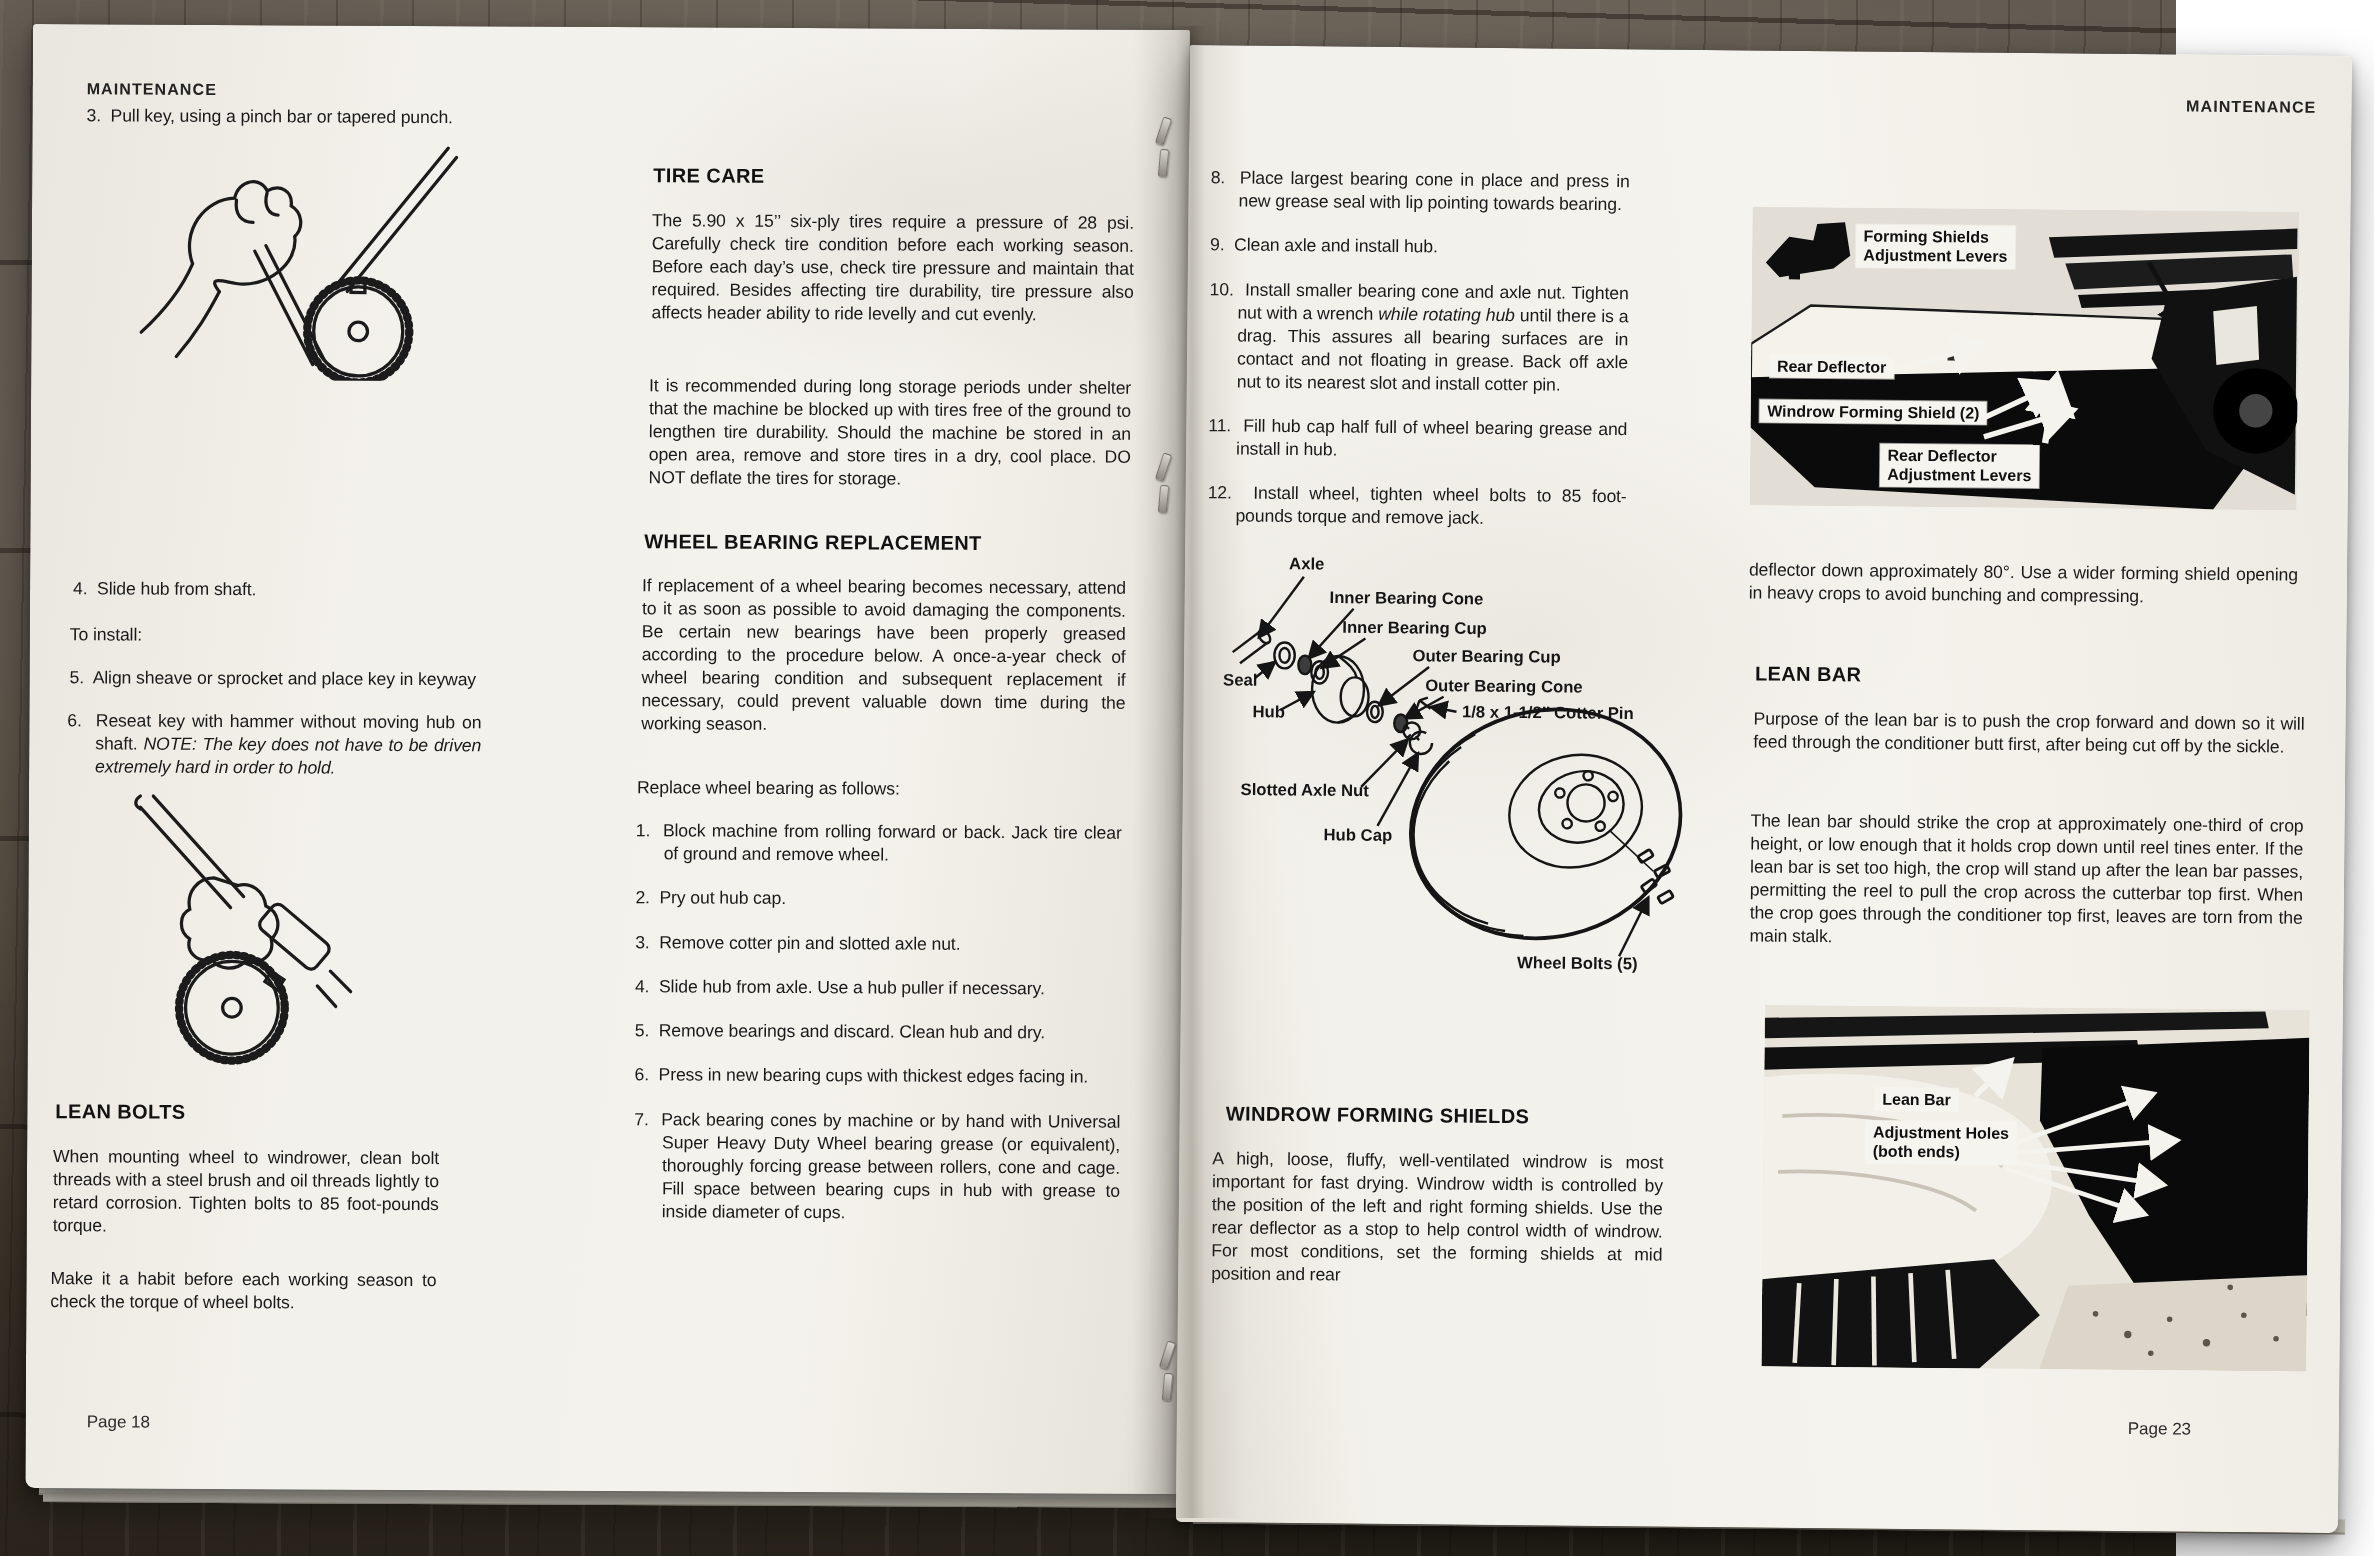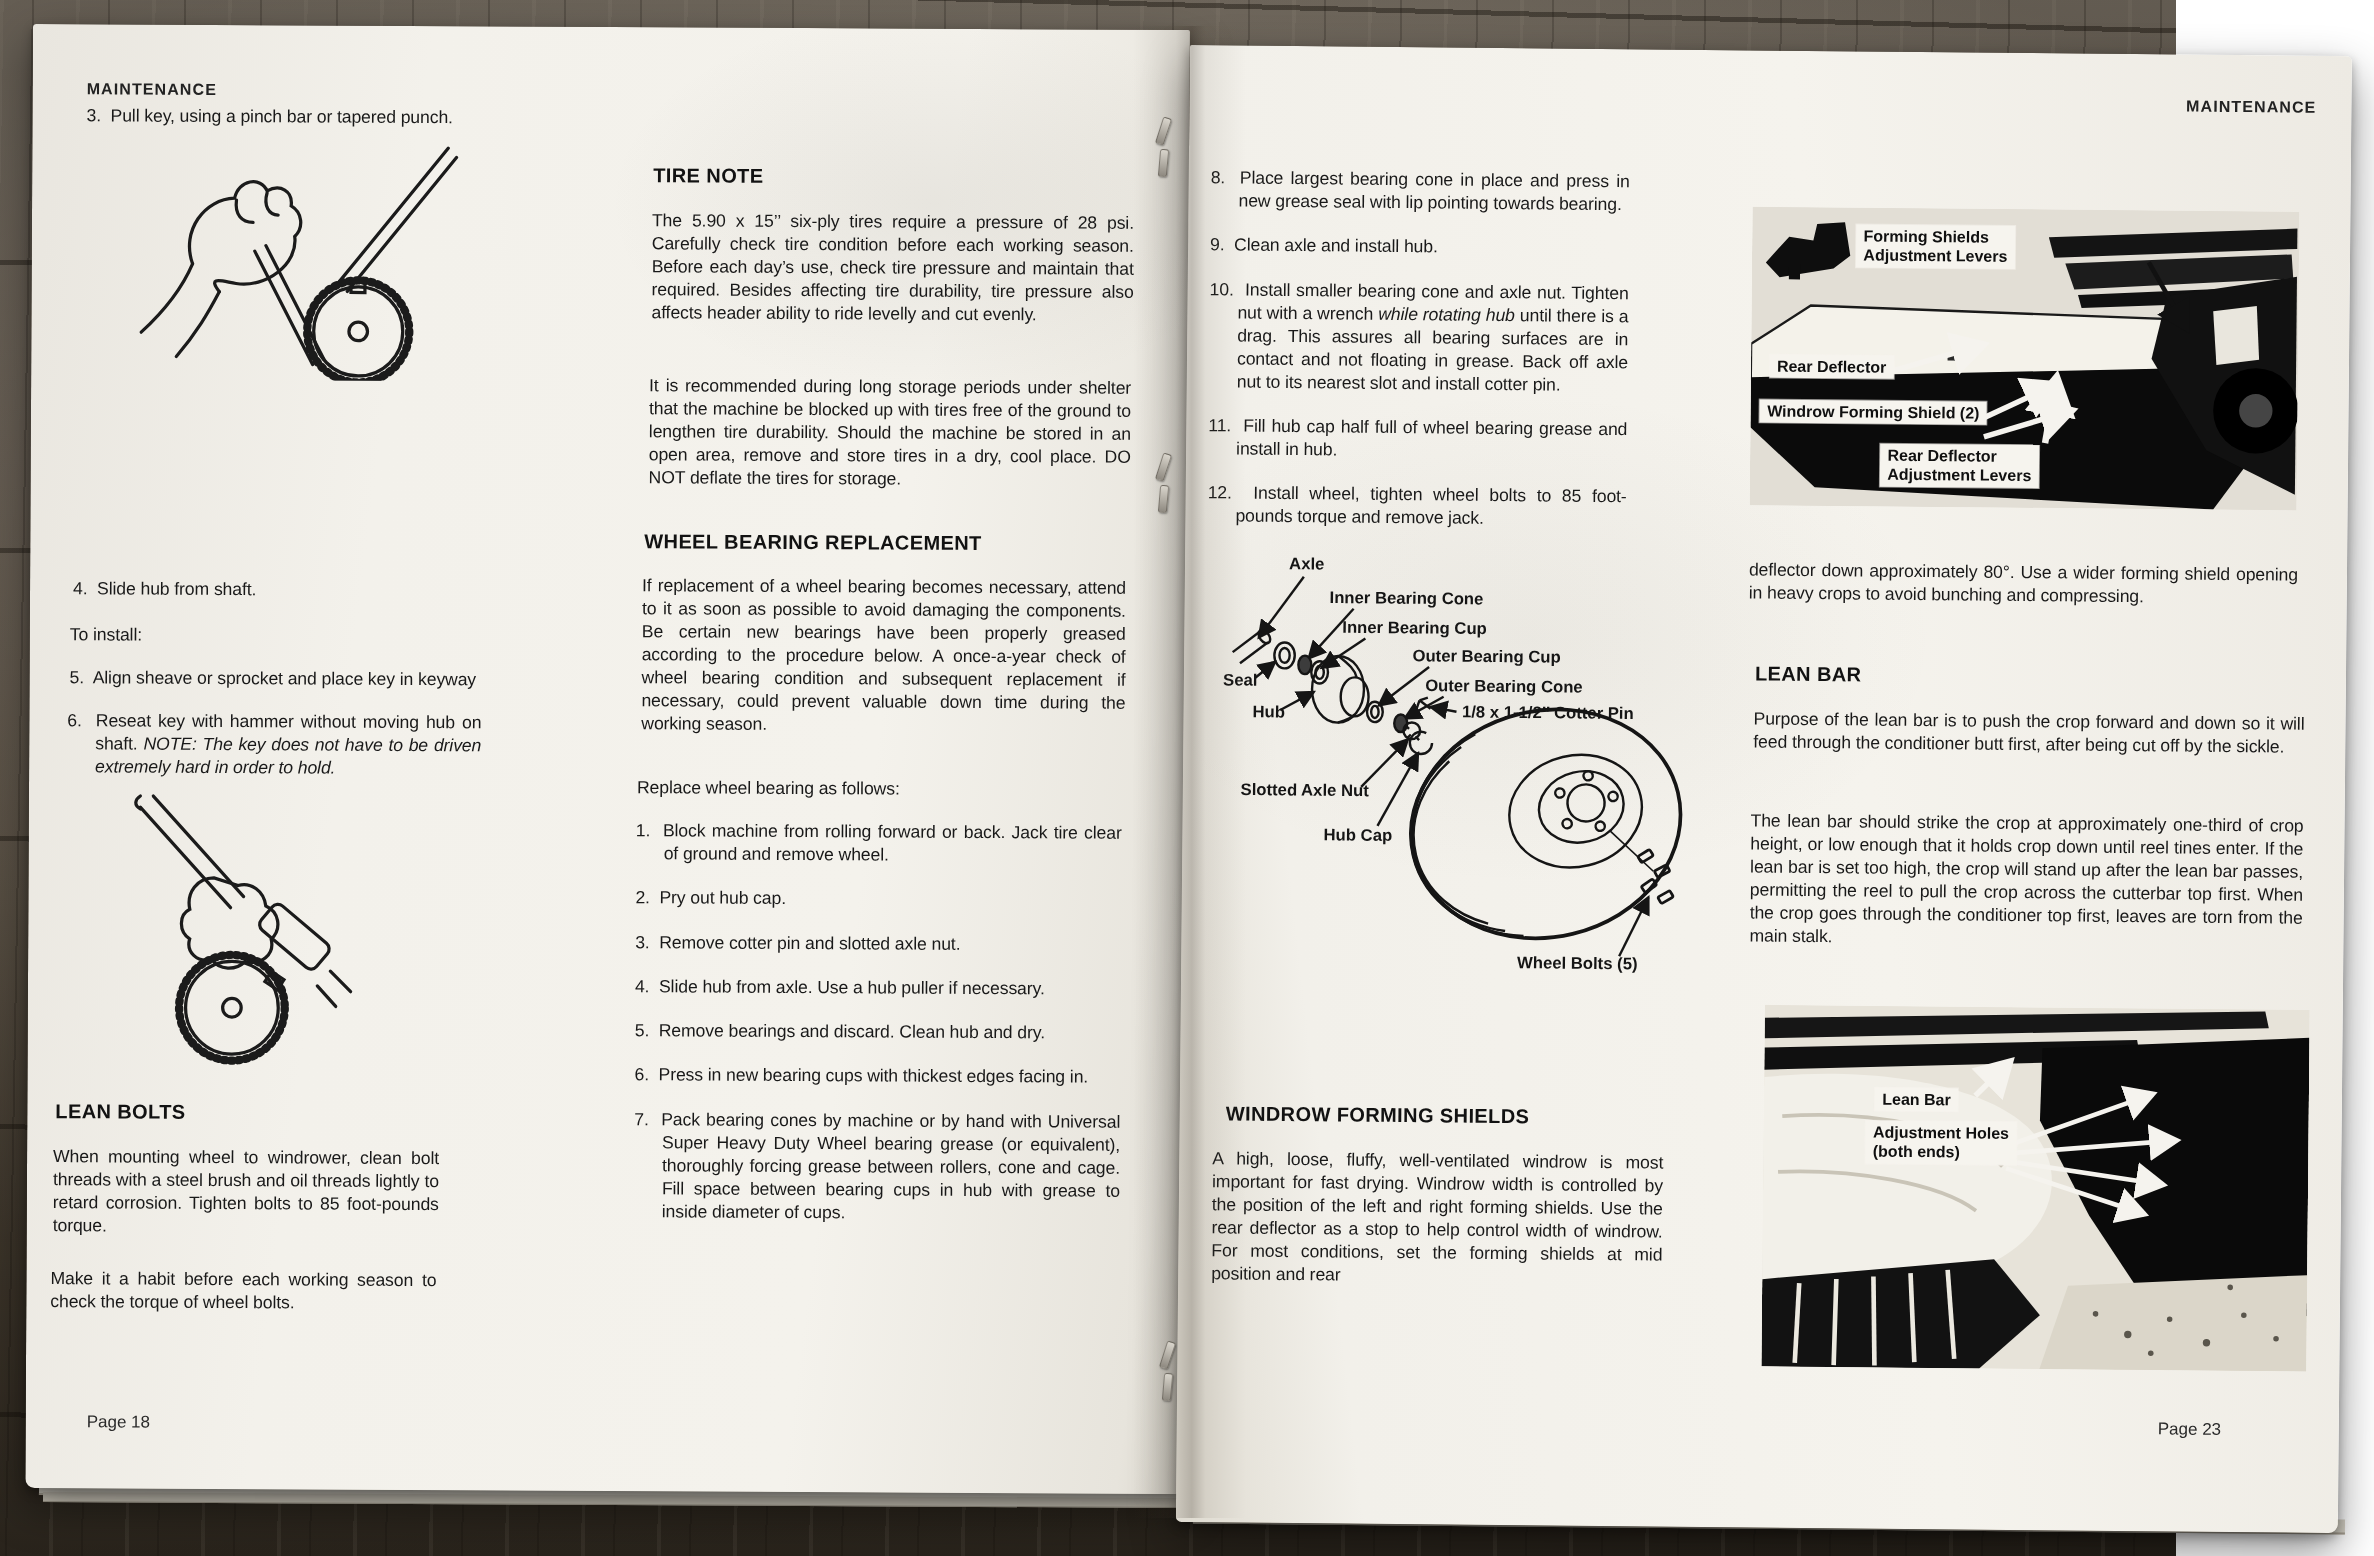--- a/index.html
+++ b/index.html
@@ -125,21 +125,21 @@
           <rect x="178" y="200" width="16" height="13" transform="rotate(33 186 206)"></rect>
         </g>
       </svg>
     </div>
 
     <div class="sec-h" style="left:28px; top:1076px;">LEAN BOLTS</div>
     <p class="body" style="left:26px; top:1121px; width:386px;">When mounting wheel to windrower, clean bolt threads with a steel brush and oil threads lightly to retard corrosion. Tighten bolts to 85 foot-pounds torque.</p>
     <p class="body" style="left:24px; top:1243px; width:386px;">Make it a habit before each working season to check the torque of wheel bolts.</p>
     <div class="foot" style="left:61px; top:1388px;">Page 18</div>
 
-    <div class="sec-h" style="left:621px; top:137px;">TIRE NOTE</div>
+    <div class="sec-h" style="left:621px; top:137px;">TIRE CARE</div>
     <p class="body" style="left:620px; top:182px; width:482px;">The 5.90 x 15’’ six-ply tires require a pressure of 28 psi. Carefully check tire condition before each working season. Before each day’s use, check tire pressure and maintain that required. Besides affecting tire durability, tire pressure also affects header ability to ride levelly and cut evenly.</p>
     <p class="body" style="left:618px; top:347px; width:482px;">It is recommended during long storage periods under shelter that the machine be blocked up with tires free of the ground to lengthen tire durability. Should the machine be stored in an open area, remove and store tires in a dry, cool place. DO NOT deflate the tires for storage.</p>
 
     <div class="sec-h" style="left:614px; top:503px;">WHEEL BEARING REPLACEMENT</div>
     <p class="body" style="left:612px; top:547px; width:484px;">If replacement of a wheel bearing becomes necessary, attend to it as soon as possible to avoid damaging the components. Be certain new bearings have been properly greased according to the procedure below. A once-a-year check of wheel bearing condition and subsequent replacement if necessary, could prevent valuable down time during the working season.</p>
     <p class="body" style="left:608px; top:749px; width:484px;">Replace wheel bearing as follows:</p>
 
     <div class="col" style="left:607px; top:792px; width:486px;">
       <p class="hang">1.&nbsp; Block machine from rolling forward or back. Jack tire clear of ground and remove wheel.</p>
       <p class="hang">2.&nbsp; Pry out hub cap.</p>
@@ -332,21 +332,21 @@
           <line x1="262" y1="158" x2="446" y2="142" marker-end="url(#arw2)"></line>
           <line x1="262" y1="166" x2="432" y2="190" marker-end="url(#arw2)"></line>
           <line x1="262" y1="174" x2="412" y2="222" marker-end="url(#arw2)"></line>
         </g>
       </svg>
       <div class="photo-label" style="left:111px; top:82px;">Lean Bar</div>
       <div class="photo-label" style="left:102px; top:115px;">Adjustment Holes
 (both ends)</div>
     </div>
 
-    <div class="foot" style="left:981px; top:1365px;">Page 23</div>
+    <div class="foot" style="left:951px; top:1365px;">Page 23</div>
   </div>
 
   <div class="spine-shade"></div>
   <div class="staple" style="left:1159px; top:117px;">
       <span class="s1"></span>
       <span class="s2"></span>
     </div>
   <div class="staple" style="left:1159px; top:453px;">
       <span class="s1"></span>
       <span class="s2"></span>

